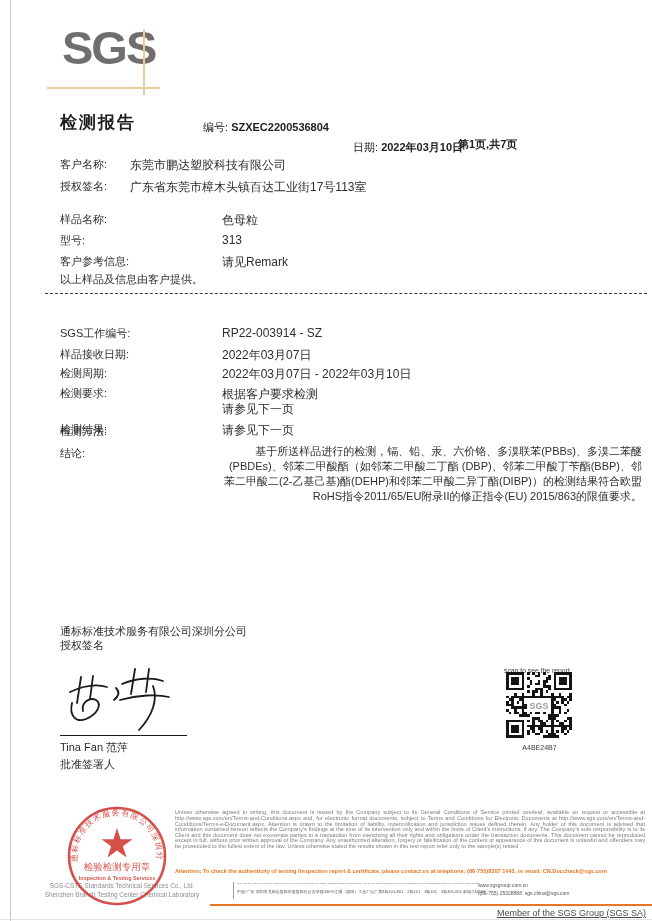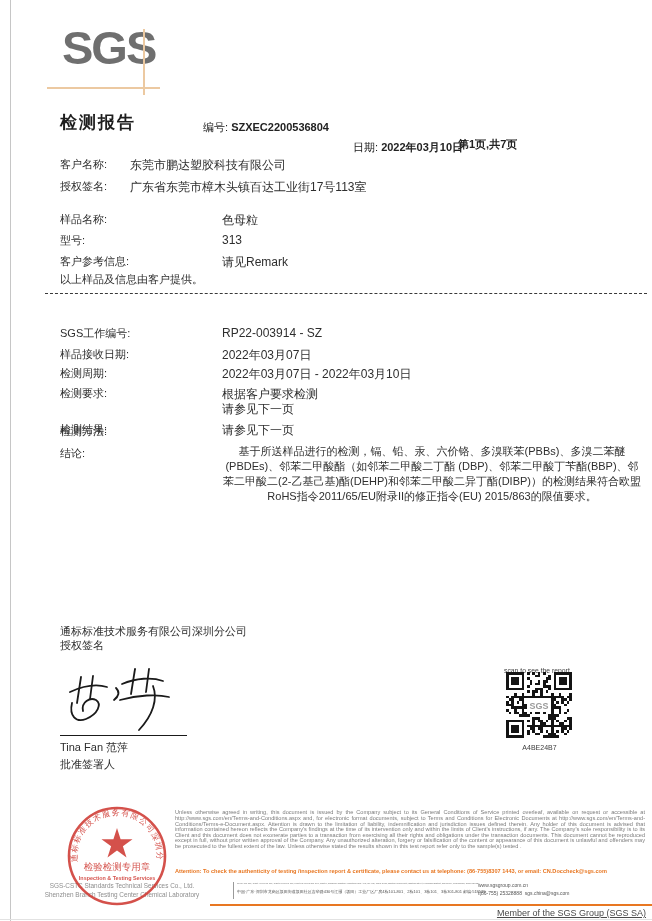--- a/index.html
+++ b/index.html
@@ -20,21 +20,21 @@
   .doc-title{position:absolute;left:60px;top:111px;font-size:17px;font-weight:bold;color:#1d1d1d;letter-spacing:2px;}
   .hline{position:absolute;top:120px;font-size:11px;color:#222;white-space:nowrap;text-align:right;}
   .hline b{font-weight:bold;}
 
   .lab{position:absolute;left:60px;font-size:11px;color:#2e2e2e;white-space:nowrap;text-align:right;}
   .val{position:absolute;font-size:12px;color:#2e2e2e;white-space:nowrap;}
   .v130{left:130px;} .v222{left:222px;}
 
   .dashed-sep{position:absolute;left:45px;top:293px;width:602px;border-top:1px dashed #3a3a3a;height:0;}
 
-  .conclusion{position:absolute;left:222px;top:444px;width:420px;font-size:11px;line-height:15px;color:#2e2e2e;text-align:center;}
+  .conclusion{position:absolute;left:222px;top:444px;width:420px;font-size:11px;line-height:15px;color:#2e2e2e;text-align:right;}
 
   .sig-line{position:absolute;left:60px;top:735px;width:127px;height:1px;background:#1a1a1a;}
   .sig-svg{position:absolute;left:56px;top:658px;}
 
   .qr-caption{position:absolute;left:504px;top:662px;width:100px;}
   .qr-caption span{display:inline-block;font-size:10px;color:#3c3c3c;transform:scale(.68);transform-origin:0 0;white-space:nowrap;}
   .qr-box{position:absolute;left:506px;top:672px;width:66px;height:66px;}
   .qr-id{position:absolute;left:500px;top:739px;width:78px;text-align:center;}
   .qr-id span{display:inline-block;font-size:10px;color:#3c3c3c;transform:scale(.7);transform-origin:50% 0;white-space:nowrap;}
 

